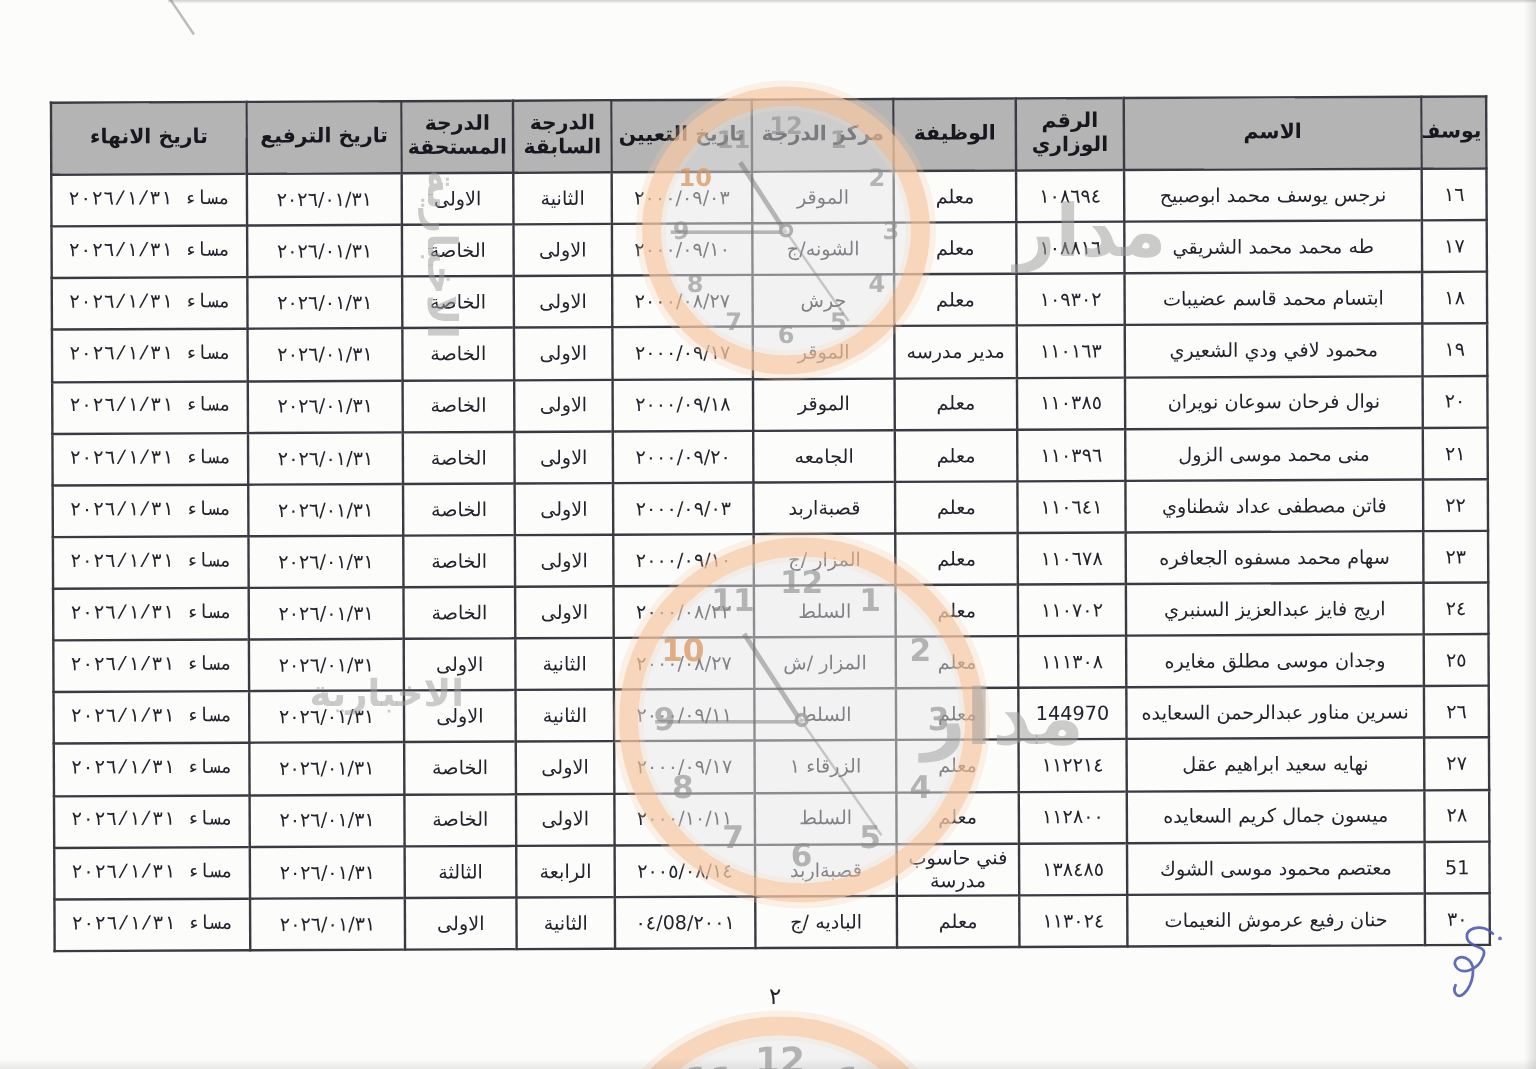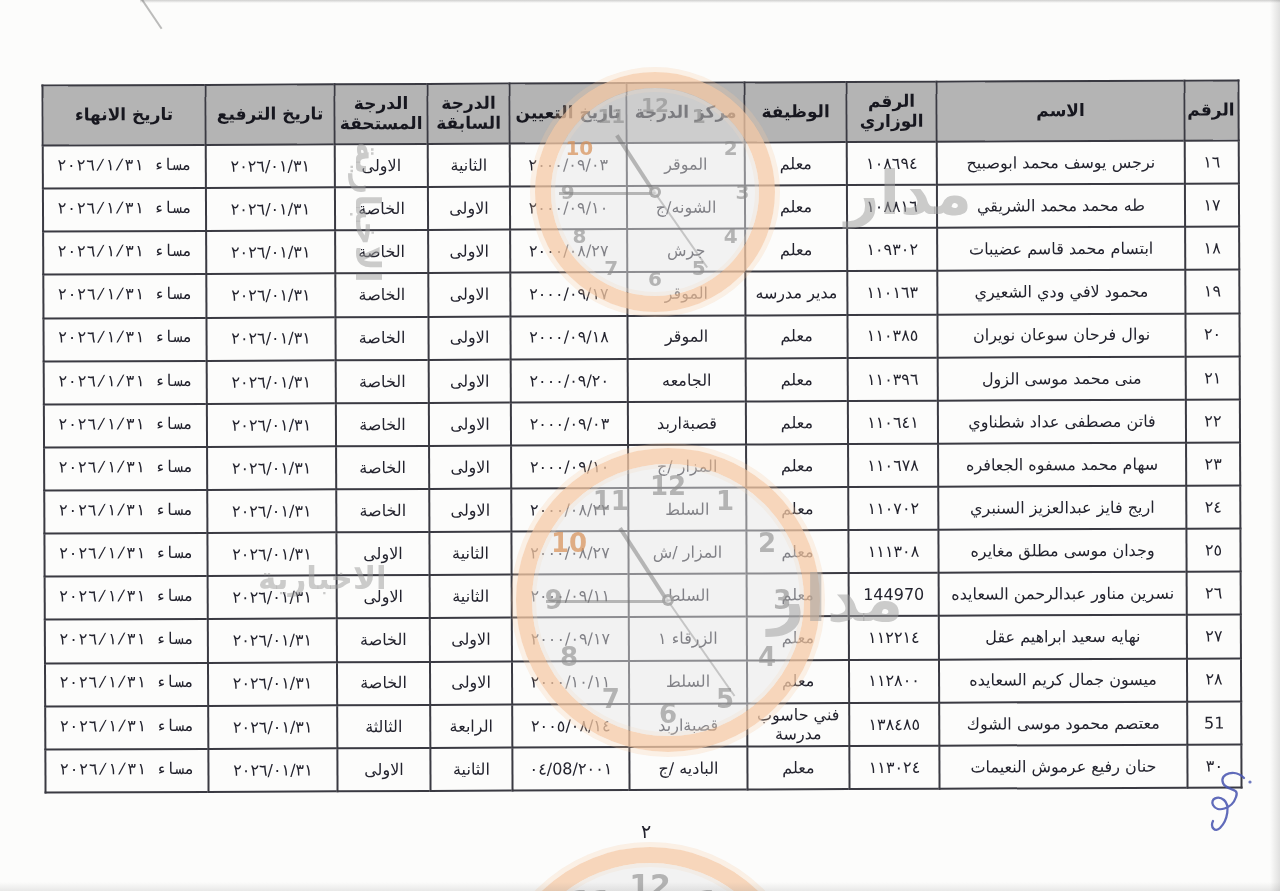--- a/index.html
+++ b/index.html
@@ -111,21 +111,21 @@
         <col style="width:102px">
       <col style="width:118px">
         <col style="width:117px">
         <col style="width:82px">
         <col style="width:93px">
       <col style="width:129px">
         <col style="width:163px">
     </colgroup>
     <thead>
       <tr>
-        <th>الرقم</th>
+        <th>يوسف</th>
         <th>الاسم</th>
         <th>الرقم الوزاري</th>
         <th>الوظيفة</th>
         <th>مركز الدرجة</th>
         <th>تاريخ التعيين</th>
         <th>الدرجة السابقة</th>
         <th>الدرجة المستحقة</th>
         <th>تاريخ الترفيع</th>
         <th>تاريخ الانهاء</th>
       </tr>

